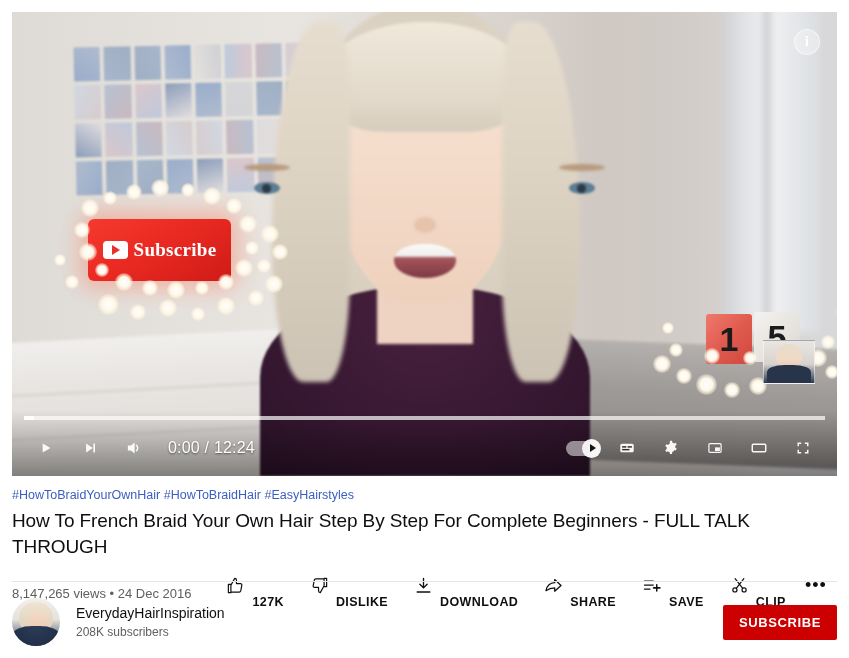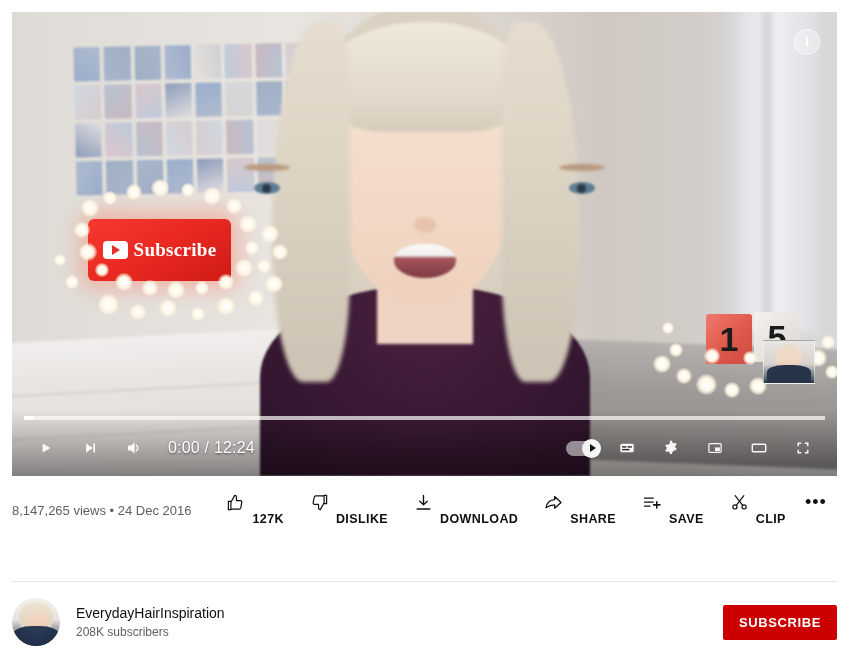--- a/index.html
+++ b/index.html
@@ -546,21 +546,23 @@
             </svg>
           </div>
 
         </div>
       </div>
     </div>
   </div>
 
   <div class="meta">
 
-
+    <div class="hashtags" id="hashtags"><span>#HowToBraidYourOwnHair</span> <span>#HowToBraidHair</span> <span>#EasyHairstyles</span></div>
+
+    <div class="video-title">How To French Braid Your Own Hair Step By Step For Complete Beginners - FULL TALK THROUGH</div>
 
     <div class="action-row">
       <div class="views">8,147,265 views • 24 Dec 2016</div>
 
       <div class="actions">
 
         <div class="action">
           <span>
             <svg width="19" height="19" viewBox="0 0 24 24">
               <path fill="none" stroke="#0f0f0f" stroke-width="1.5" stroke-linejoin="round" d="M3 10.5h3.2V21H3zM6.2 11.6 11 3c1.3 0 2.2 1 2.2 2.3V9.6h5.2c1 0 1.8.9 1.6 1.9l-1.4 7.3c-.2.9-1 1.6-1.9 1.6H6.2z"></path>

